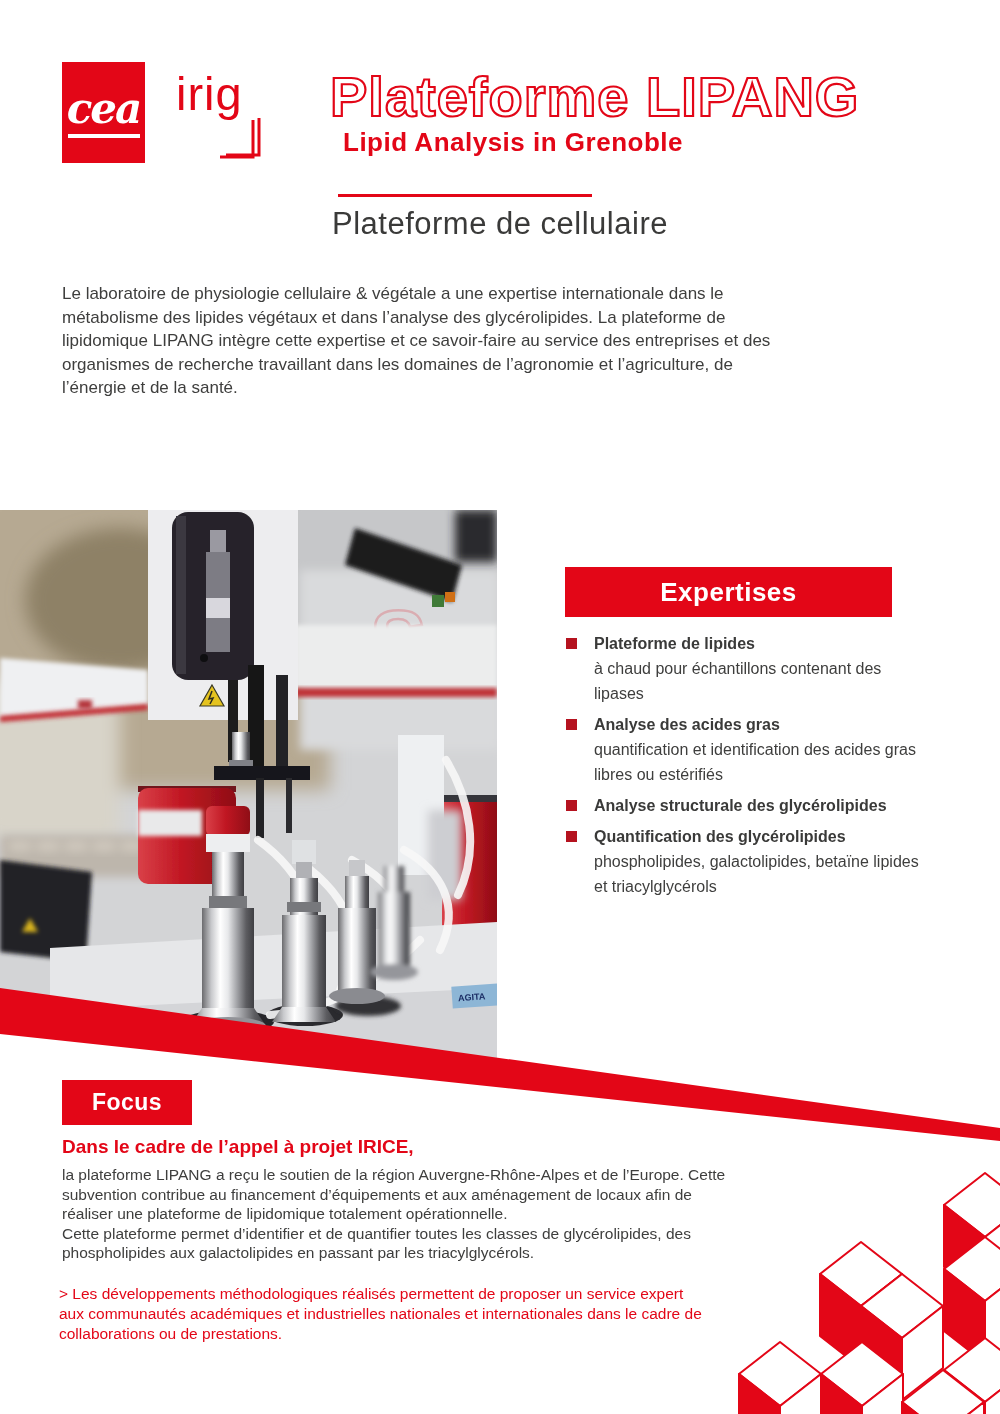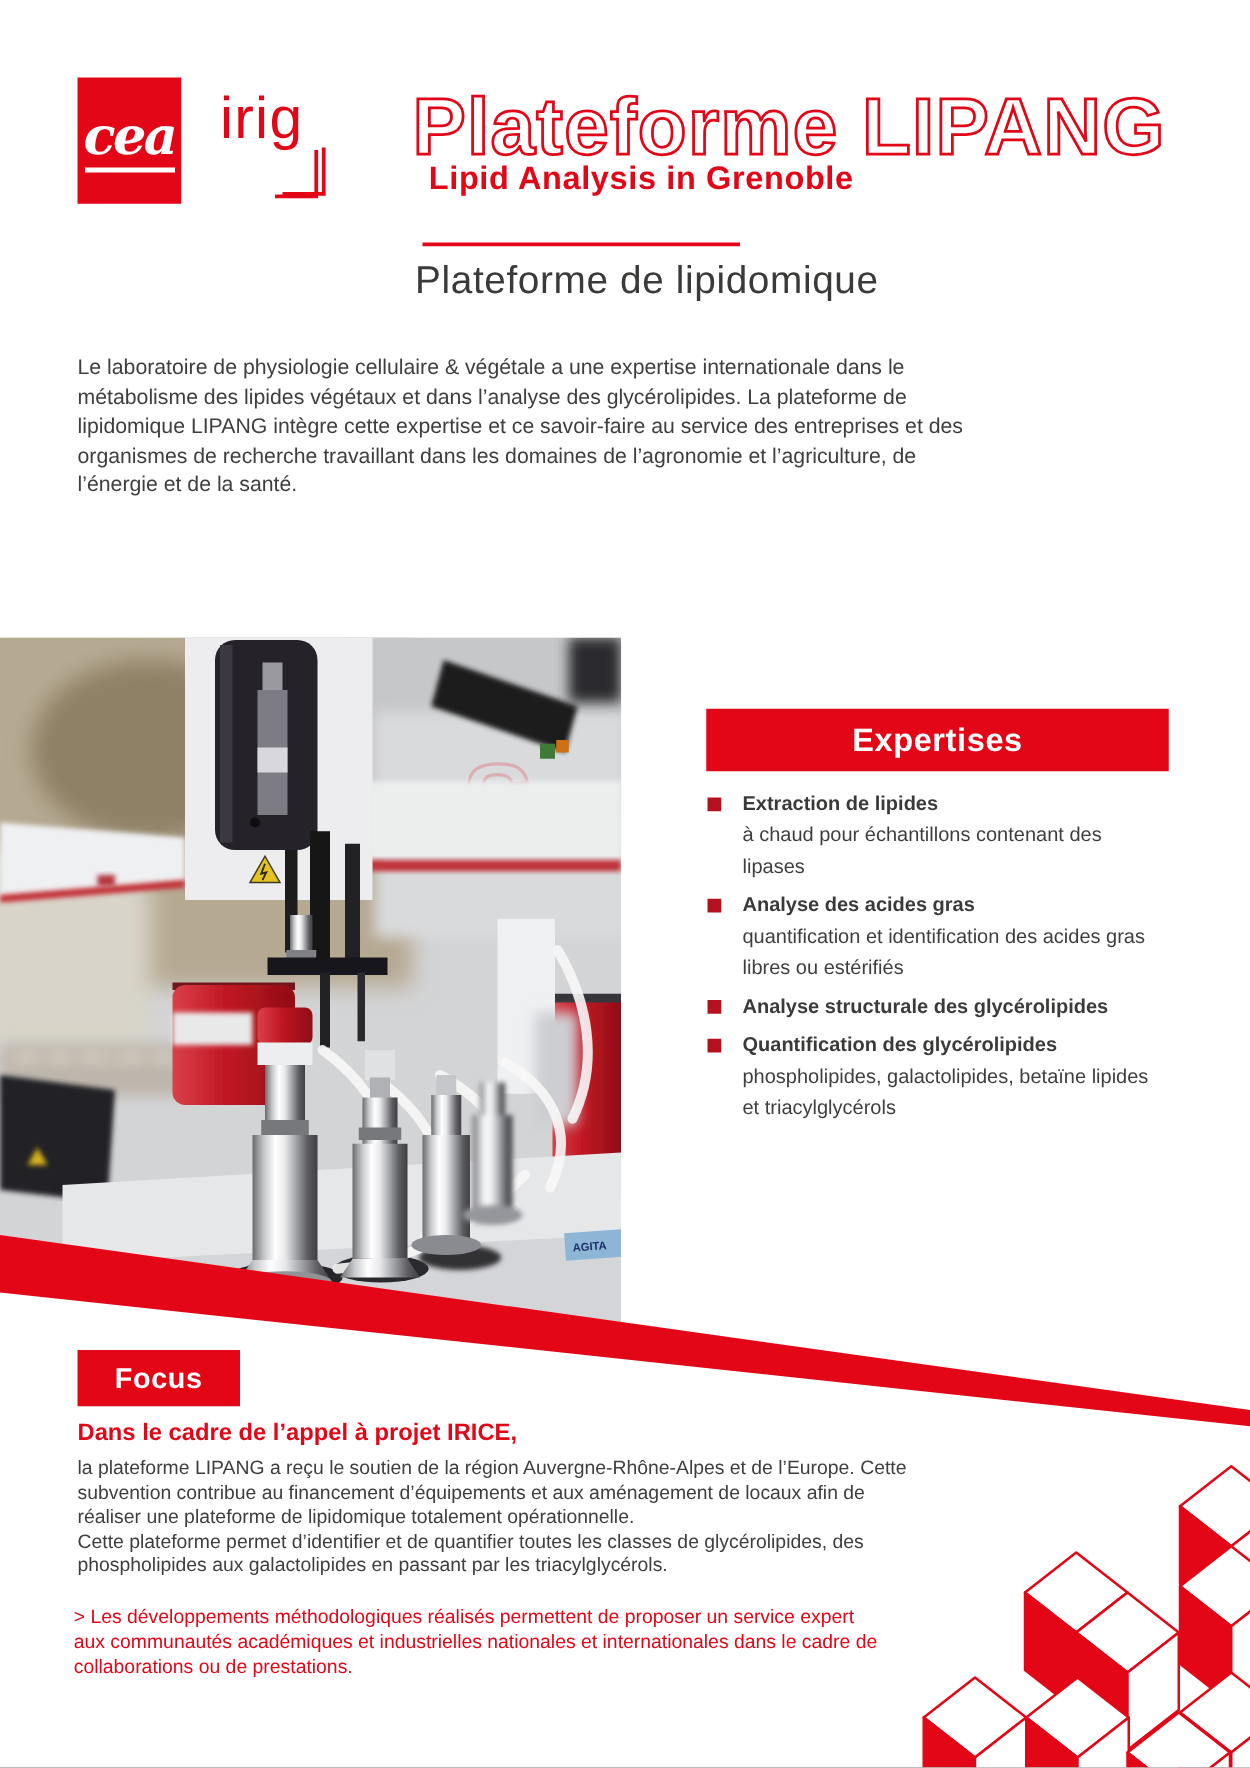--- a/index.html
+++ b/index.html
@@ -13,35 +13,35 @@
   .cea-box{position:absolute;left:62px;top:62px;width:83px;height:101px;background:#e30617;
     display:flex;flex-direction:column;align-items:center;justify-content:center;}
   .cea-text{font-family:"DejaVu Serif", serif;font-style:italic;font-weight:700;
     color:#fff;font-size:42px;line-height:42px;letter-spacing:-2px;}
   .cea-underline{width:72px;height:4px;background:#fff;margin-top:4px;}
   .irig-text{position:absolute;left:176px;top:66px;color:#e30617;font-size:47px;
     font-weight:500;letter-spacing:1px;}
   .irig-bracket{position:absolute;left:220px;top:112px;}
   
   .title-outline{
-    position:absolute;left:330px;top:64px;font-size:64px;font-weight:800;letter-spacing:1px;
+    position:absolute;left:330px;top:64px;font-size:56px;font-weight:800;letter-spacing:1px;
     color:#7f1d1d;-webkit-text-stroke:2.2px #e30617;-webkit-text-fill-color:transparent;
     white-space:nowrap;}
   .title-solid{position:absolute;left:343px;top:127px;font-size:26px;font-weight:800;
     color:#e30617;white-space:nowrap;letter-spacing:0.5px;}
   .title-rule{position:absolute;left:338px;top:194px;width:254px;height:3px;background:#e30617;}
   .subtitle{position:absolute;left:332px;top:206px;font-size:31px;color:#3a3a39;
     letter-spacing:0.5px;white-space:nowrap;}
   
   .prelines{white-space:pre-line;}
   .intro{position:absolute;left:62px;width:900px;font-size:17px;line-height:23.5px;color:#3e3e3d;}
   .intro.p1{top:282px;}
   .intro.p2{top:406px;}
   
-  .exp-box{position:absolute;left:565px;top:567px;width:370px;height:50px;background:#e30617;
+  .exp-box{position:absolute;left:565px;top:567px;width:327px;height:50px;background:#e30617;
     display:flex;align-items:center;justify-content:center;}
   .exp-box span{color:#fff;font-size:26px;font-weight:700;letter-spacing:0.5px;}
   .exp-list{position:absolute;left:566px;top:631px;width:378px;}
   .exp-item{position:relative;padding-left:28px;margin-bottom:6px;font-size:16px;line-height:25px;color:#3e3e3d;}
   .exp-item .sq{position:absolute;left:0;top:7px;width:11px;height:11px;background:#b5121f;}
   .exp-item .t{font-weight:700;color:#3a3a39;}
   
   .focus-box{position:absolute;left:62px;top:1080px;width:130px;height:45px;background:#e30617;
     display:flex;align-items:center;justify-content:center;}
   .focus-box span{color:#fff;font-size:23px;font-weight:700;letter-spacing:0.5px;}
@@ -272,35 +272,35 @@
     <div class="irig-text">irig</div>
     <svg class="irig-bracket" width="45" height="50" viewBox="0 0 45 50">
       <polyline points="6,8 6,45 42,45" fill="none" stroke="#e30617" stroke-width="3" transform="translate(45,0) scale(-1,1) translate(6,0)"></polyline>
       <polyline points="8,6 40,6" fill="none" stroke="none"></polyline>
       <polyline points="39,6 39,43 6,43" fill="none" stroke="#e30617" stroke-width="3"></polyline>
     </svg>
 
     <div class="title-outline">Plateforme LIPANG</div>
     <div class="title-solid">Lipid Analysis in Grenoble</div>
     <div class="title-rule"></div>
-    <div class="subtitle">Plateforme de lipidomique</div>
+    <div class="subtitle">Plateforme de cellulaire</div>
 
     <div class="intro p1 prelines">Le laboratoire de physiologie cellulaire &amp; végétale a une expertise internationale dans le
 métabolisme des lipides végétaux et dans l’analyse des glycérolipides. La plateforme de
 lipidomique LIPANG intègre cette expertise et ce savoir-faire au service des entreprises et des
 organismes de recherche travaillant dans les domaines de l’agronomie et l’agriculture, de
 l’énergie et de la santé.</div>
 
     <div class="exp-box">
       <span>Expertises</span>
     </div>
     <div class="exp-list">
       <div class="exp-item">
         <span class="sq"></span>
-        <div class="t">Extraction de lipides</div>
+        <div class="t">Plateforme de lipides</div>
         <div class="prelines">à chaud pour échantillons contenant des
 lipases</div>
       </div>
       <div class="exp-item">
         <span class="sq"></span>
         <div class="t">Analyse des acides gras</div>
         <div class="prelines">quantification et identification des acides gras
 libres ou estérifiés</div>
       </div>
       <div class="exp-item">

